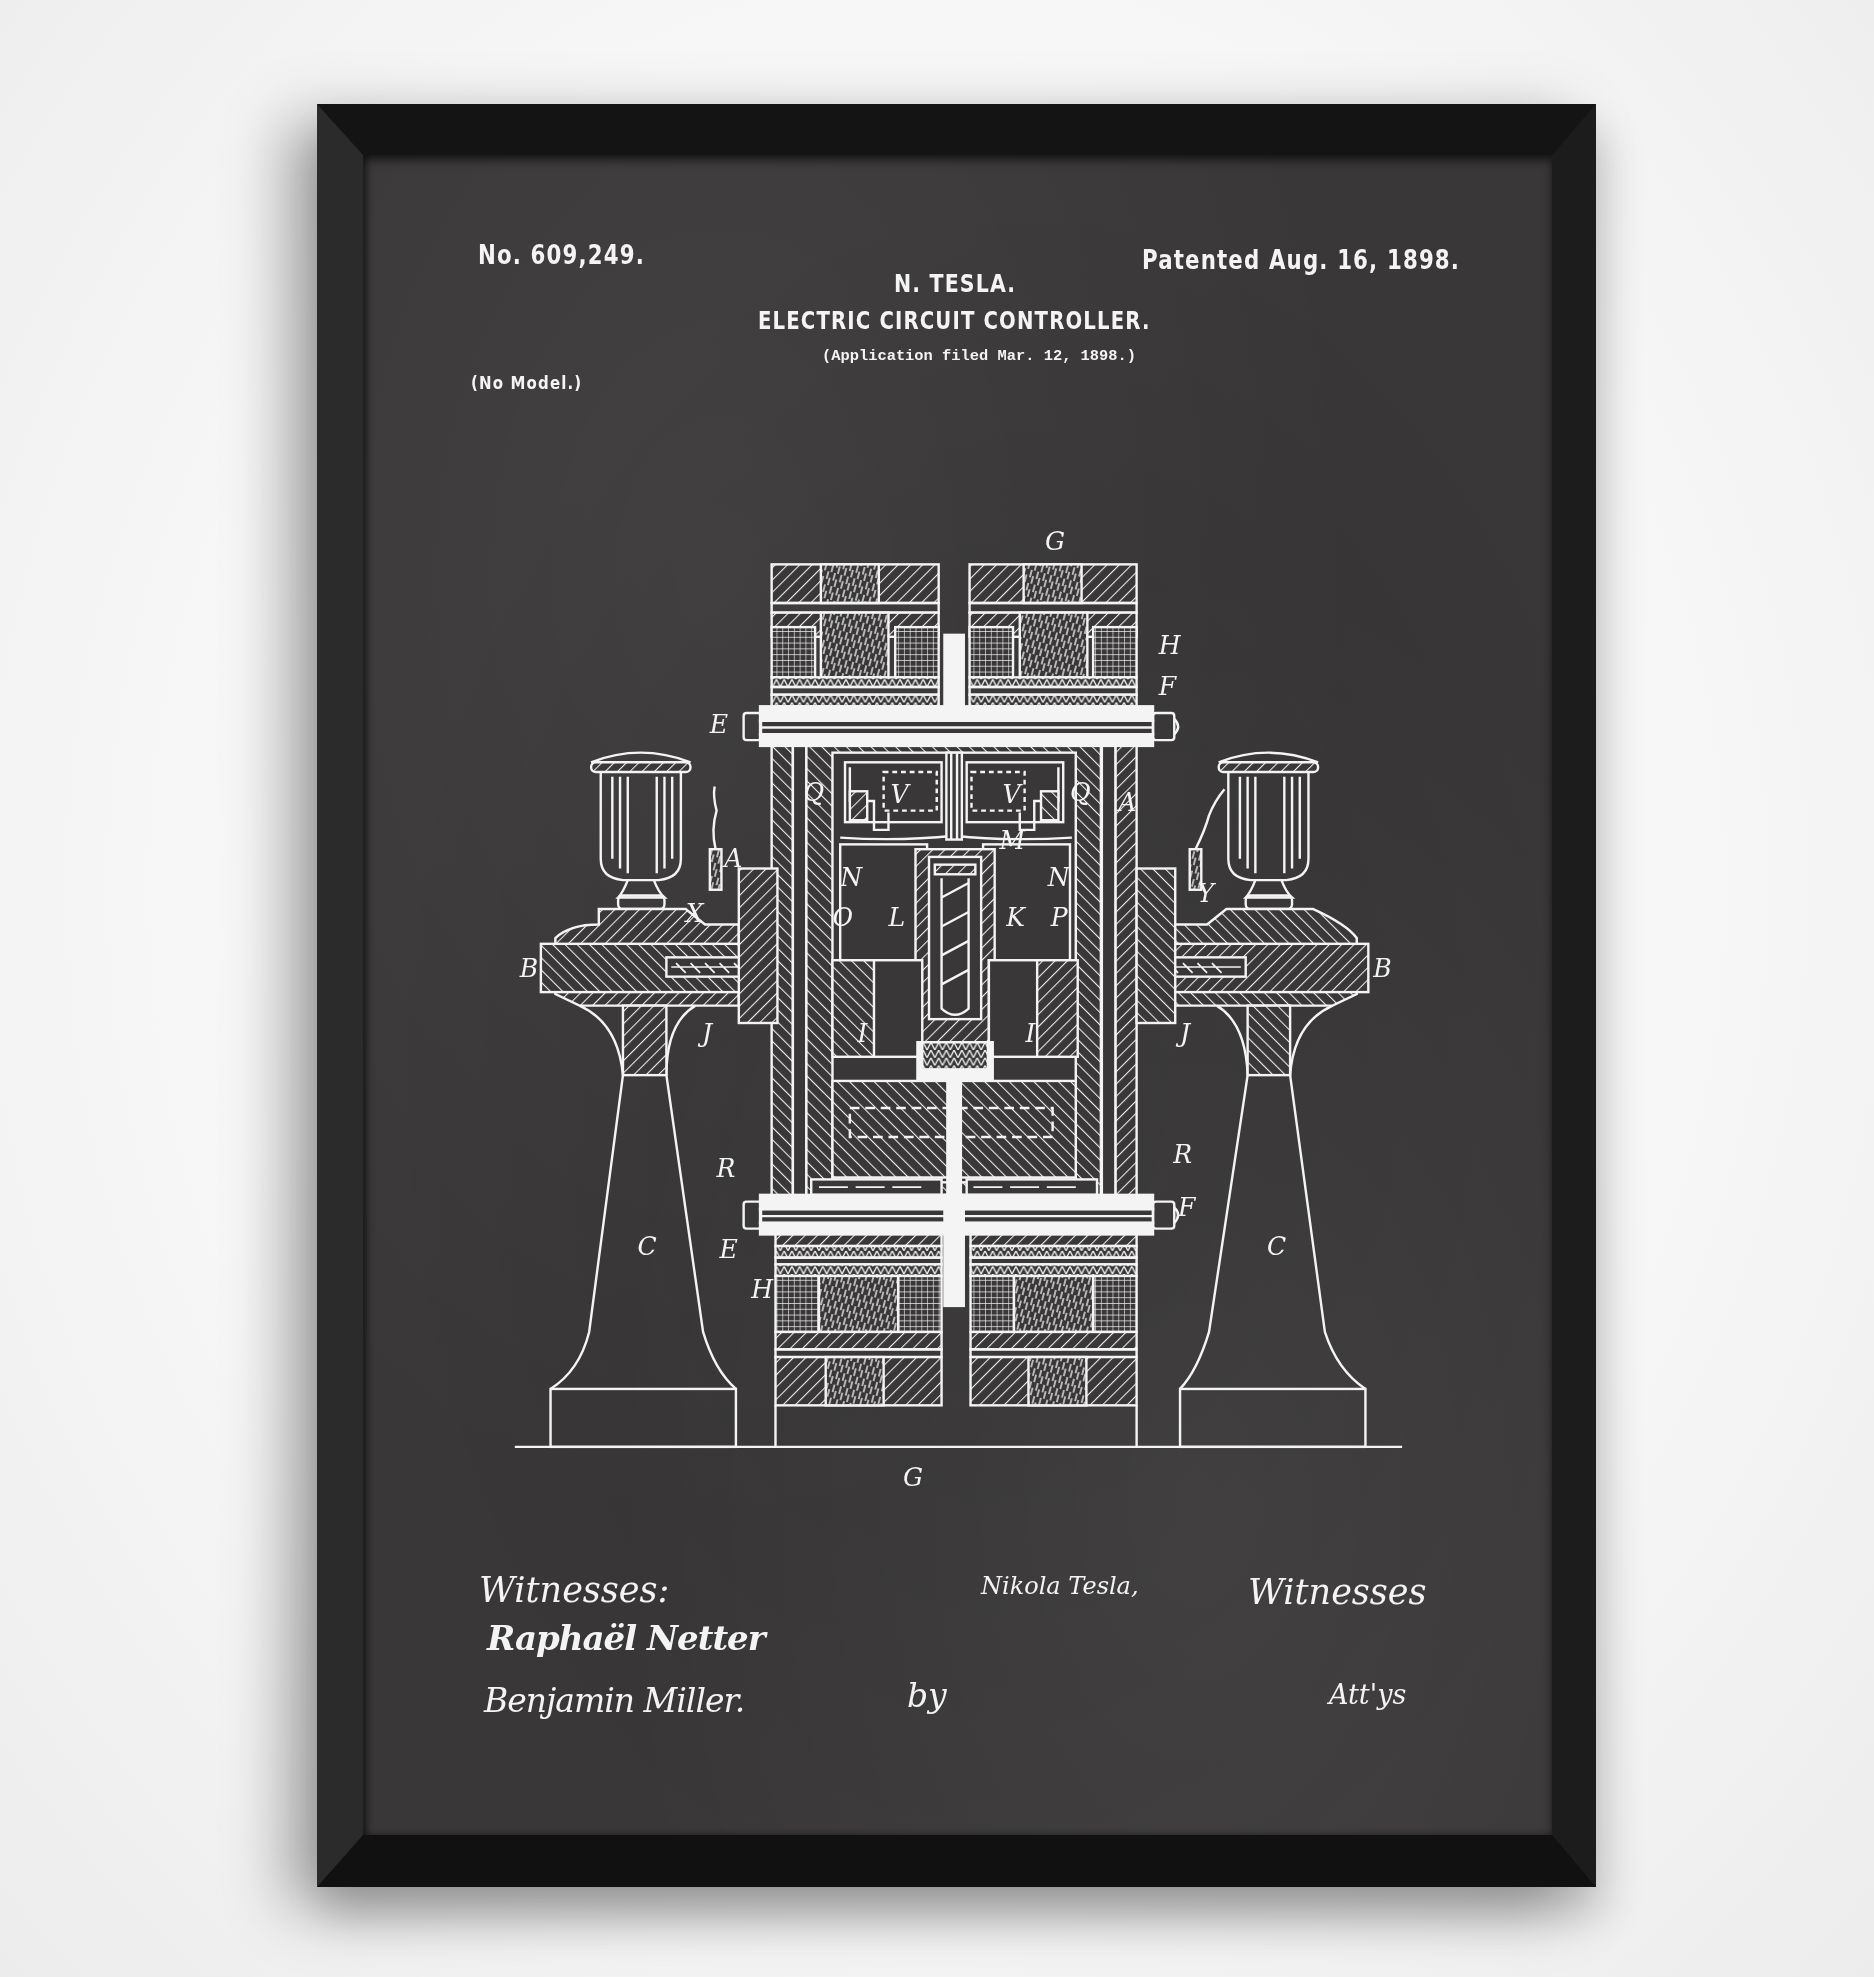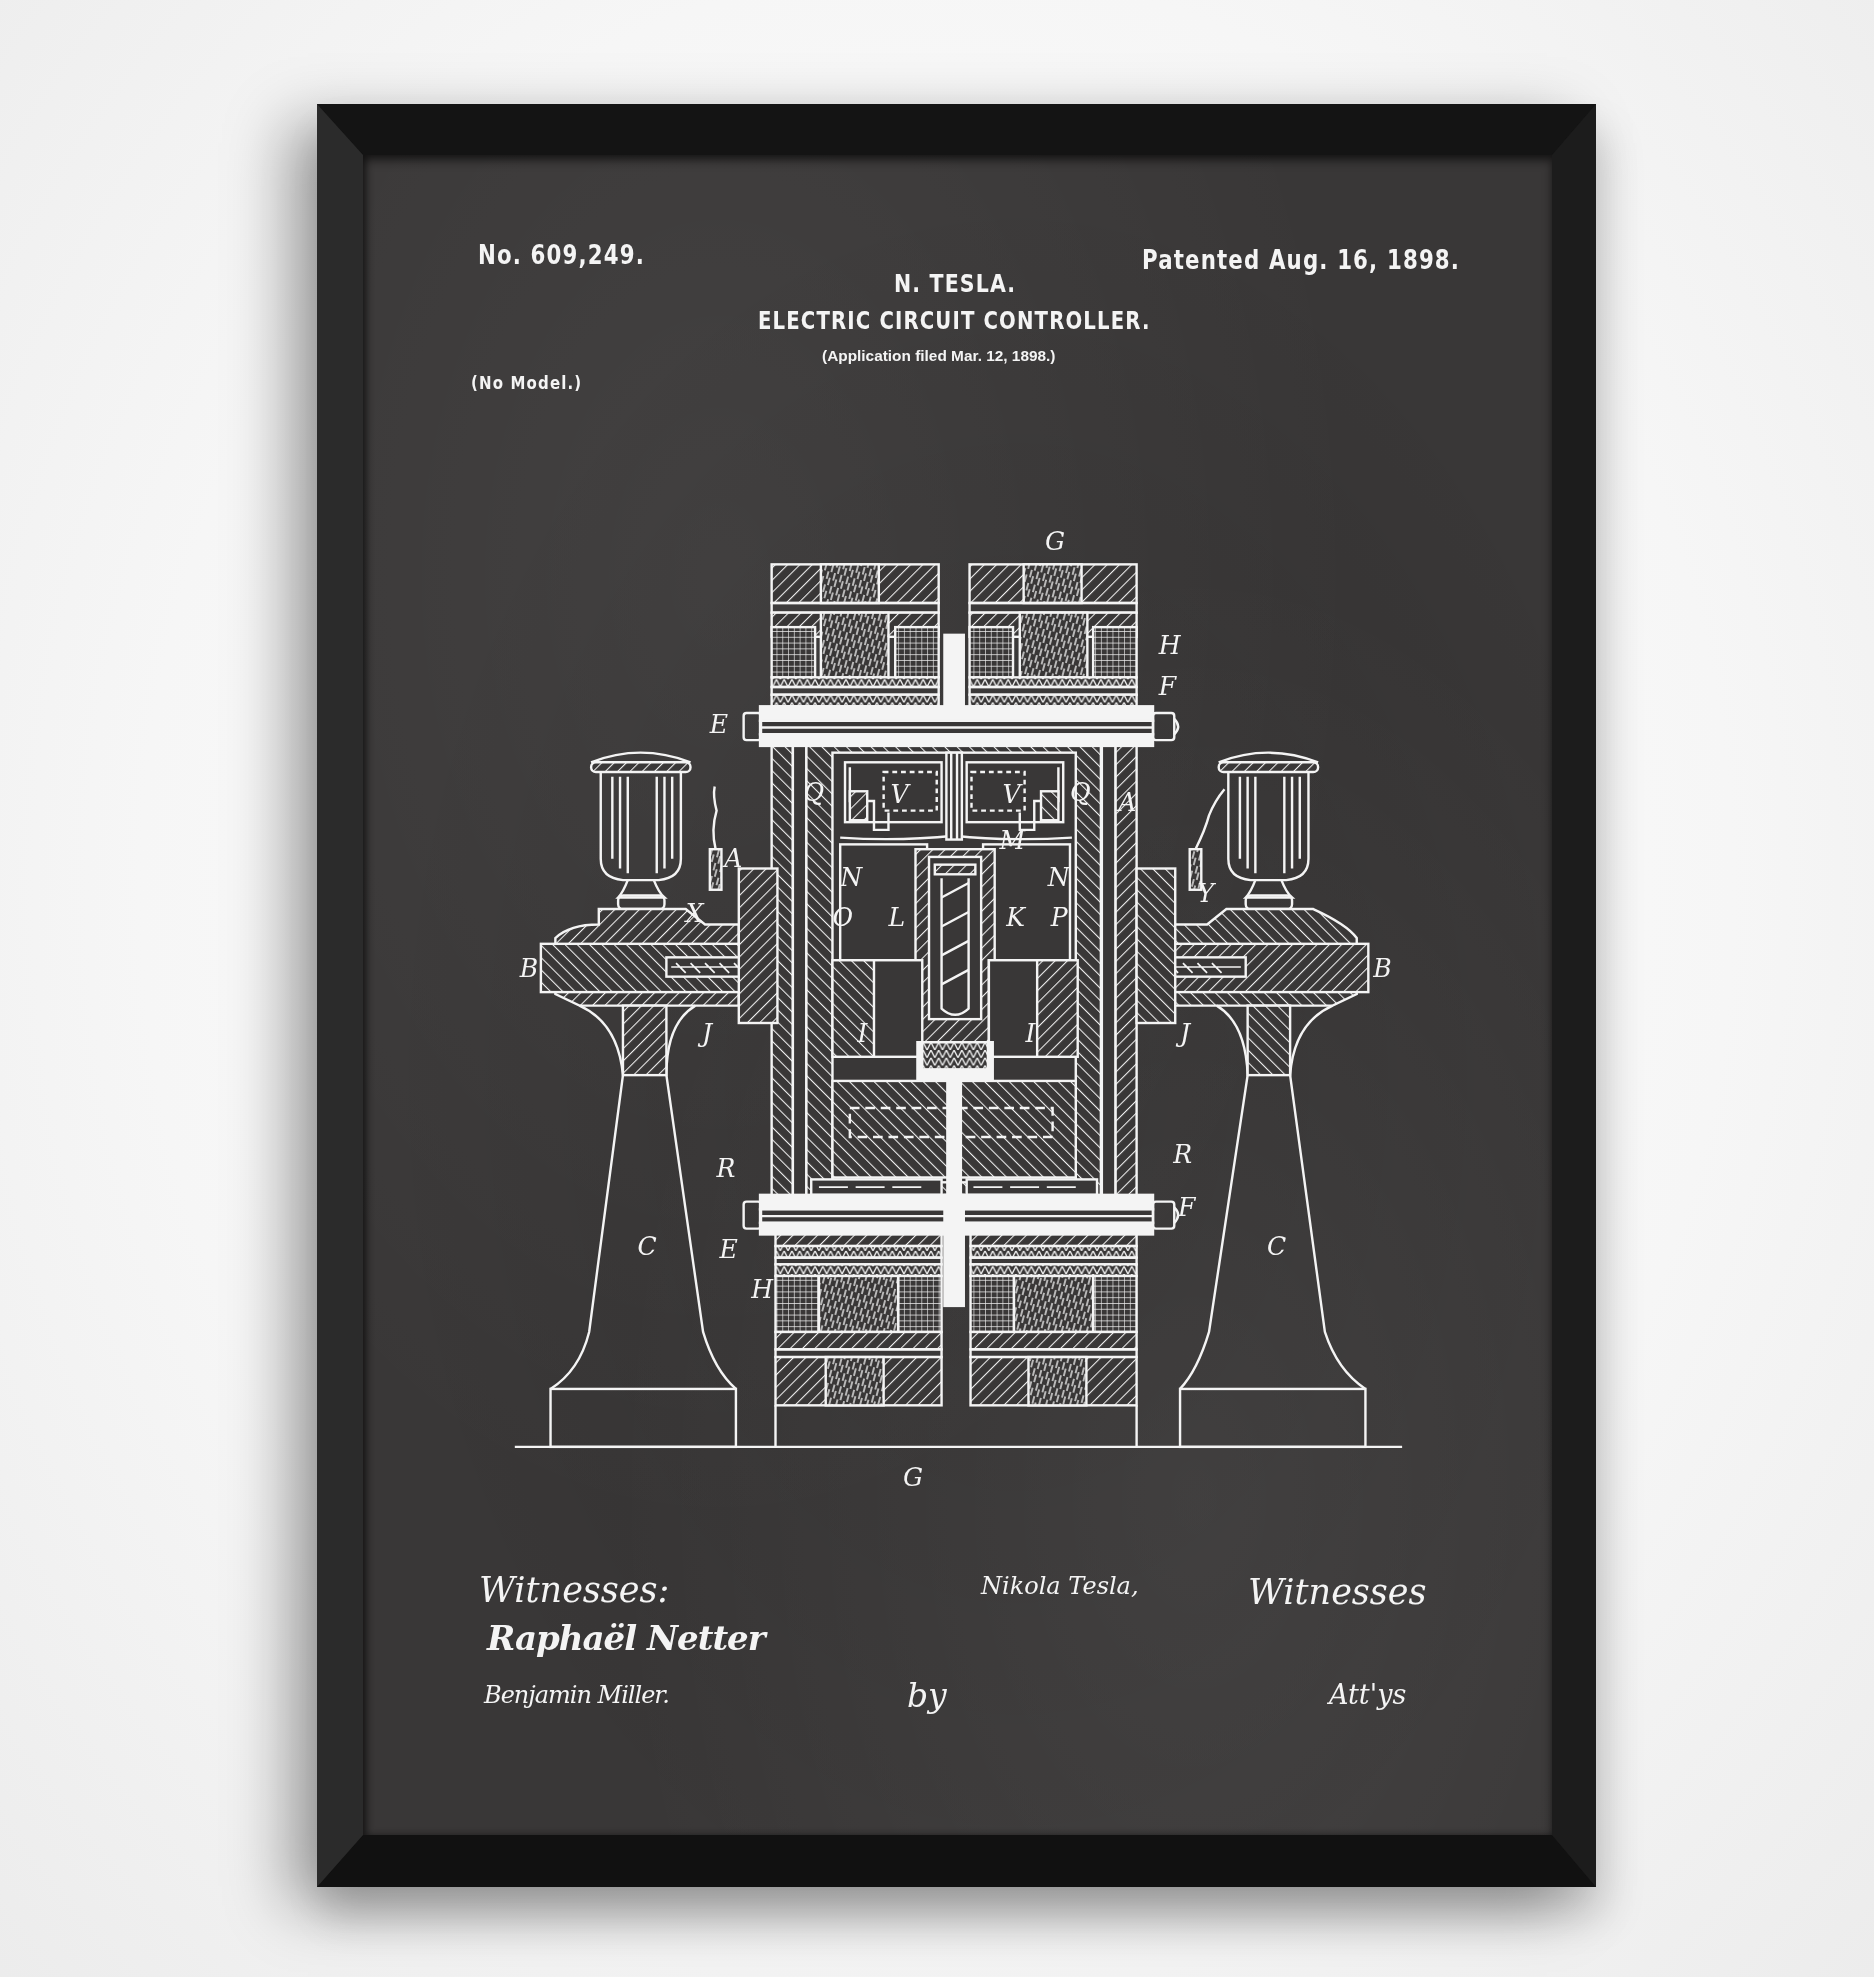--- a/index.html
+++ b/index.html
@@ -31,21 +31,21 @@
       radial-gradient(ellipse at 30% 25%, rgba(255,255,255,0.05), transparent 55%),
       radial-gradient(ellipse at 70% 80%, rgba(255,255,255,0.06), transparent 50%),
       radial-gradient(ellipse at 55% 55%, rgba(0,0,0,0.15), transparent 70%),
       #393737;
     box-shadow: inset 0 5.8px 9.7px rgba(0,0,0,0.5), inset 3.9px 0 7.7px rgba(0,0,0,0.4);
     overflow: hidden;
   }
   .txt { position: absolute; color: #f4f4f4; white-space: nowrap; }
   .hdr { font-family: "DejaVu Sans", sans-serif; font-weight: bold; letter-spacing: 1.4px;
     transform: scaleX(0.82); transform-origin: left top; }
-  .small-serif { font-family: Liberation Sans, sans-serif; font-weight: bold; }
+  .small-serif { font-family: Liberation Mono, monospace; font-weight: bold; }
   .script { font-family: "DejaVu Serif", serif; font-style: italic; }
   svg.drawing { position: absolute; left: 0; top: 0; }
 </style>
 </head>
 <body>
 
 <div class="shadow"></div>
 <div class="frame">
   <div class="frame-top"></div>
   <div class="frame-bottom"></div>
@@ -298,19 +298,19 @@
       <text x="745" y="1303">E</text>
       <text x="778" y="1345">H</text>
       <text x="660" y="1300">C</text>
       <text x="1312" y="1300">C</text>
       <text x="935" y="1540">G</text>
     </g>
   </svg>
 
   <div class="txt script" style="left:116px; top:1415px; font-size:35px;text-align:right;">Witnesses:</div>
   <div class="txt script" style="left:124px; top:1463px; font-size:34px; letter-spacing:-1px;font-weight:bold;">Raphaël Netter</div>
-  <div class="txt script" style="left:121px; top:1526px; font-size:24px; letter-spacing:-1px;">Benjamin Miller.</div>
+  <div class="txt script" style="left:121px; top:1526px; font-size:33px; letter-spacing:-1px;">Benjamin Miller.</div>
   <div class="txt script" style="left:618px; top:1417px; font-size:24px;">Nikola Tesla,</div>
   <div class="txt script" style="left:885px; top:1417px; font-size:35px;">Witnesses</div>
   <div class="txt script" style="left:544px; top:1521px; font-size:33px;">by</div>
   <div class="txt script" style="left:966px; top:1524px; font-size:27px;">Att'ys</div>
 </div>
 
 
 </body></html>

